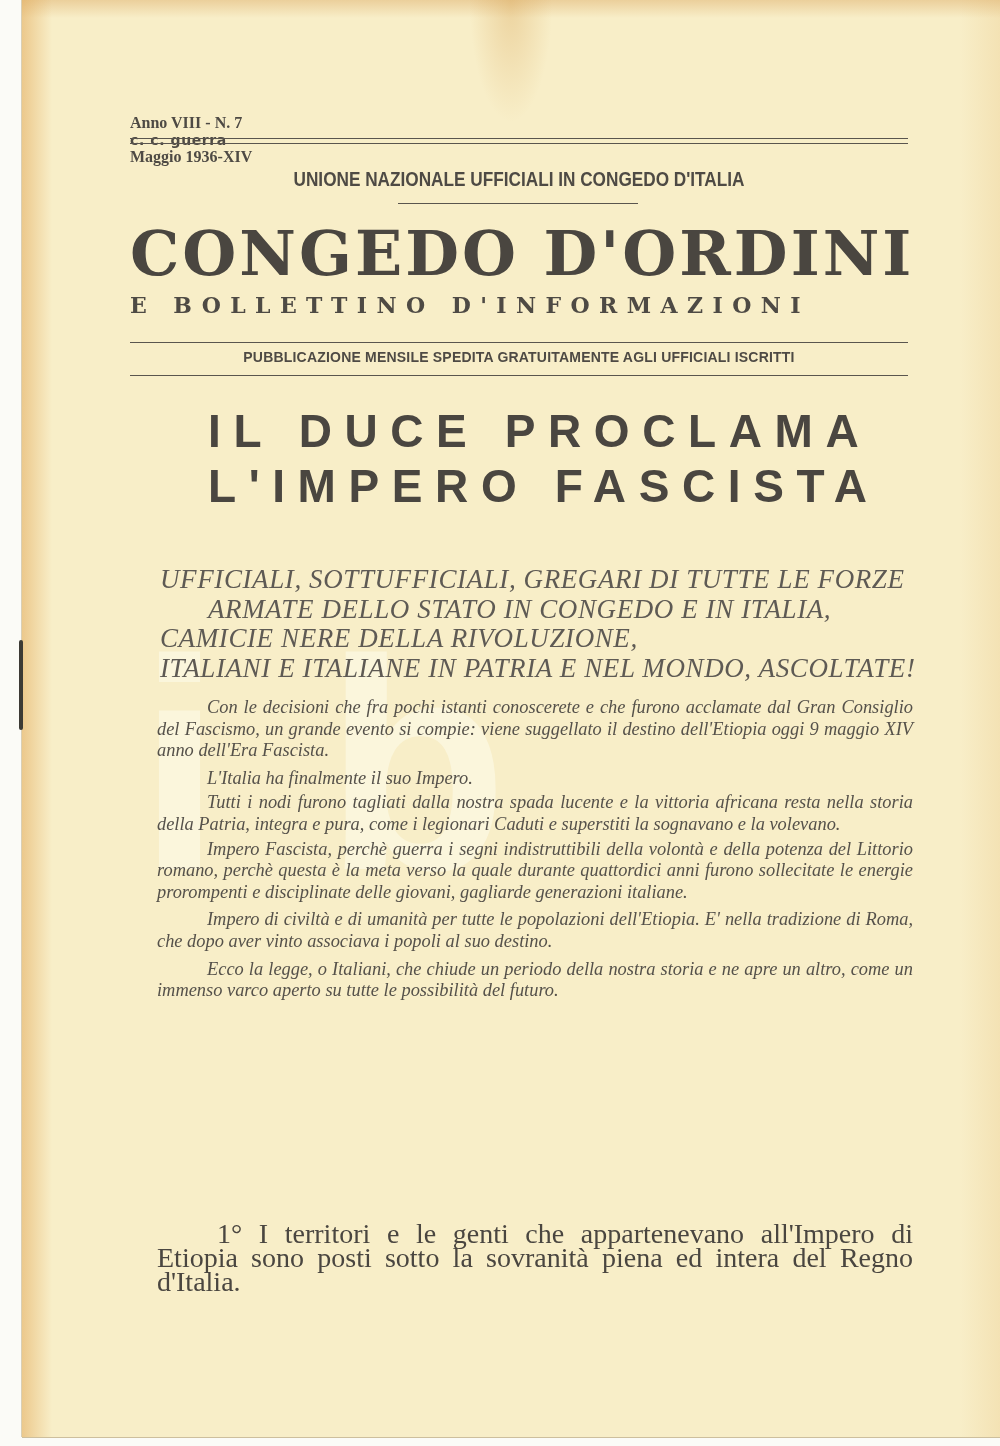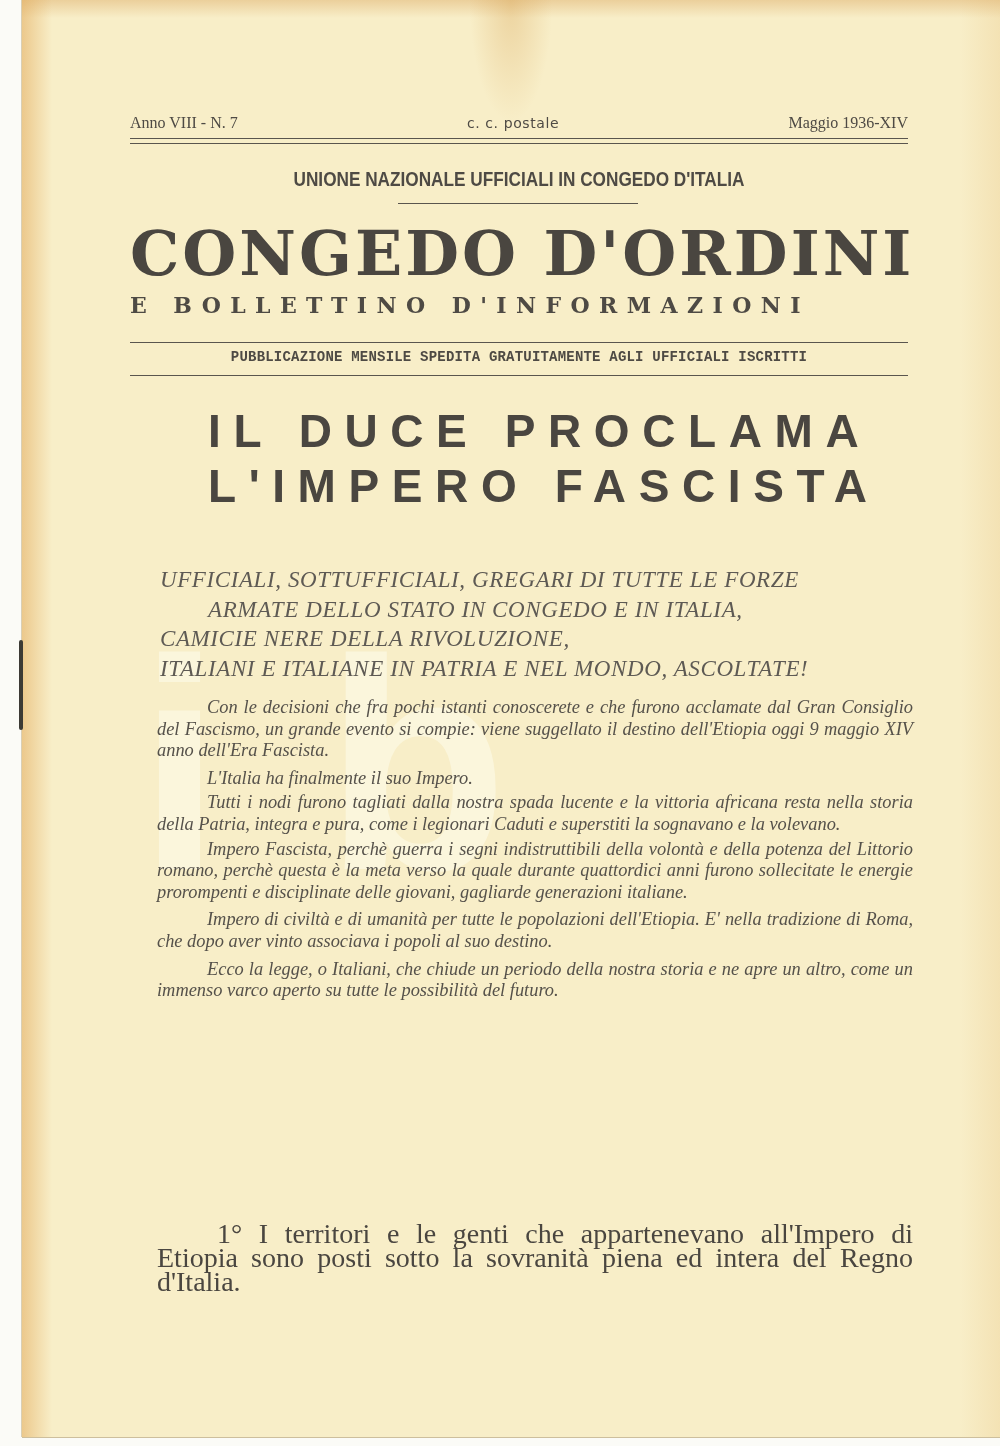--- a/index.html
+++ b/index.html
@@ -49,25 +49,26 @@
       margin-left: 38px;
     }
 
     .topline {
       position: absolute;
       left: 108px;
       top: 114px;
       width: 778px;
       height: 24px;
       font-family: "Liberation Serif", serif;
-      font-weight: normal;
+      font-weight: bold;
       font-size: 16px;
       display: flex;
       justify-content: space-between;
       align-items: baseline;
+      flex-direction: column;
     }
     .topline .mid {
       font-family: "DejaVu Sans", sans-serif;
       font-size: 14px;
       letter-spacing: 0.6px;
     }
     .dbl {
       position: absolute;
       left: 108px;
       width: 778px;
@@ -128,21 +129,21 @@
       width: 778px;
       height: 0;
       border-top: 1.5px solid #5a554e;
     }
     .pub {
       position: absolute;
       left: 108px;
       top: 349px;
       width: 778px;
       text-align: center;
-      font-family: Liberation Mono, monospace;
+      font-family: Liberation Sans, sans-serif;
       font-weight: bold;
       font-size: 14px;
       letter-spacing: 0.2px;
       white-space: nowrap;
     }
     .headline {
       position: absolute;
       left: 160px;
       top: 404px;
       width: 720px;
@@ -156,21 +157,21 @@
     }
     .headline div { padding-left: 26px; }
 
     .appeal {
       position: absolute;
       left: 138px;
       top: 565px;
       width: 760px;
       font-family: "Liberation Serif", serif;
       font-style: italic;
-      font-size: 23px;
+      font-size: 27px;
       line-height: 29.5px;
       color: #5e5a54;
       letter-spacing: 0.6px;
       white-space: nowrap;
     }
     .appeal .indent { padding-left: 48px; }
 
     .body {
       position: absolute;
       left: 135px;
@@ -208,21 +209,21 @@
   </style>
 </head>
 <body>
 
 <div class="page">
   <div class="spine-mark"></div>
   <div class="watermark">i  b</div>
 
   <div class="topline">
     <span>Anno VIII - N. 7</span>
-    <span class="mid">c. c. postale</span>
+    <span class="mid">c. c. guerra</span>
     <span>Maggio 1936-XIV</span>
   </div>
   <div class="dbl" style="top:138px;"></div>
 
   <div class="uno">UNIONE NAZIONALE UFFICIALI IN CONGEDO D'ITALIA</div>
   <div class="short-rule"></div>
 
   <div class="title">CONGEDO D'ORDINI</div>
   <div class="subtitle">E BOLLETTINO D'INFORMAZIONI</div>
 

